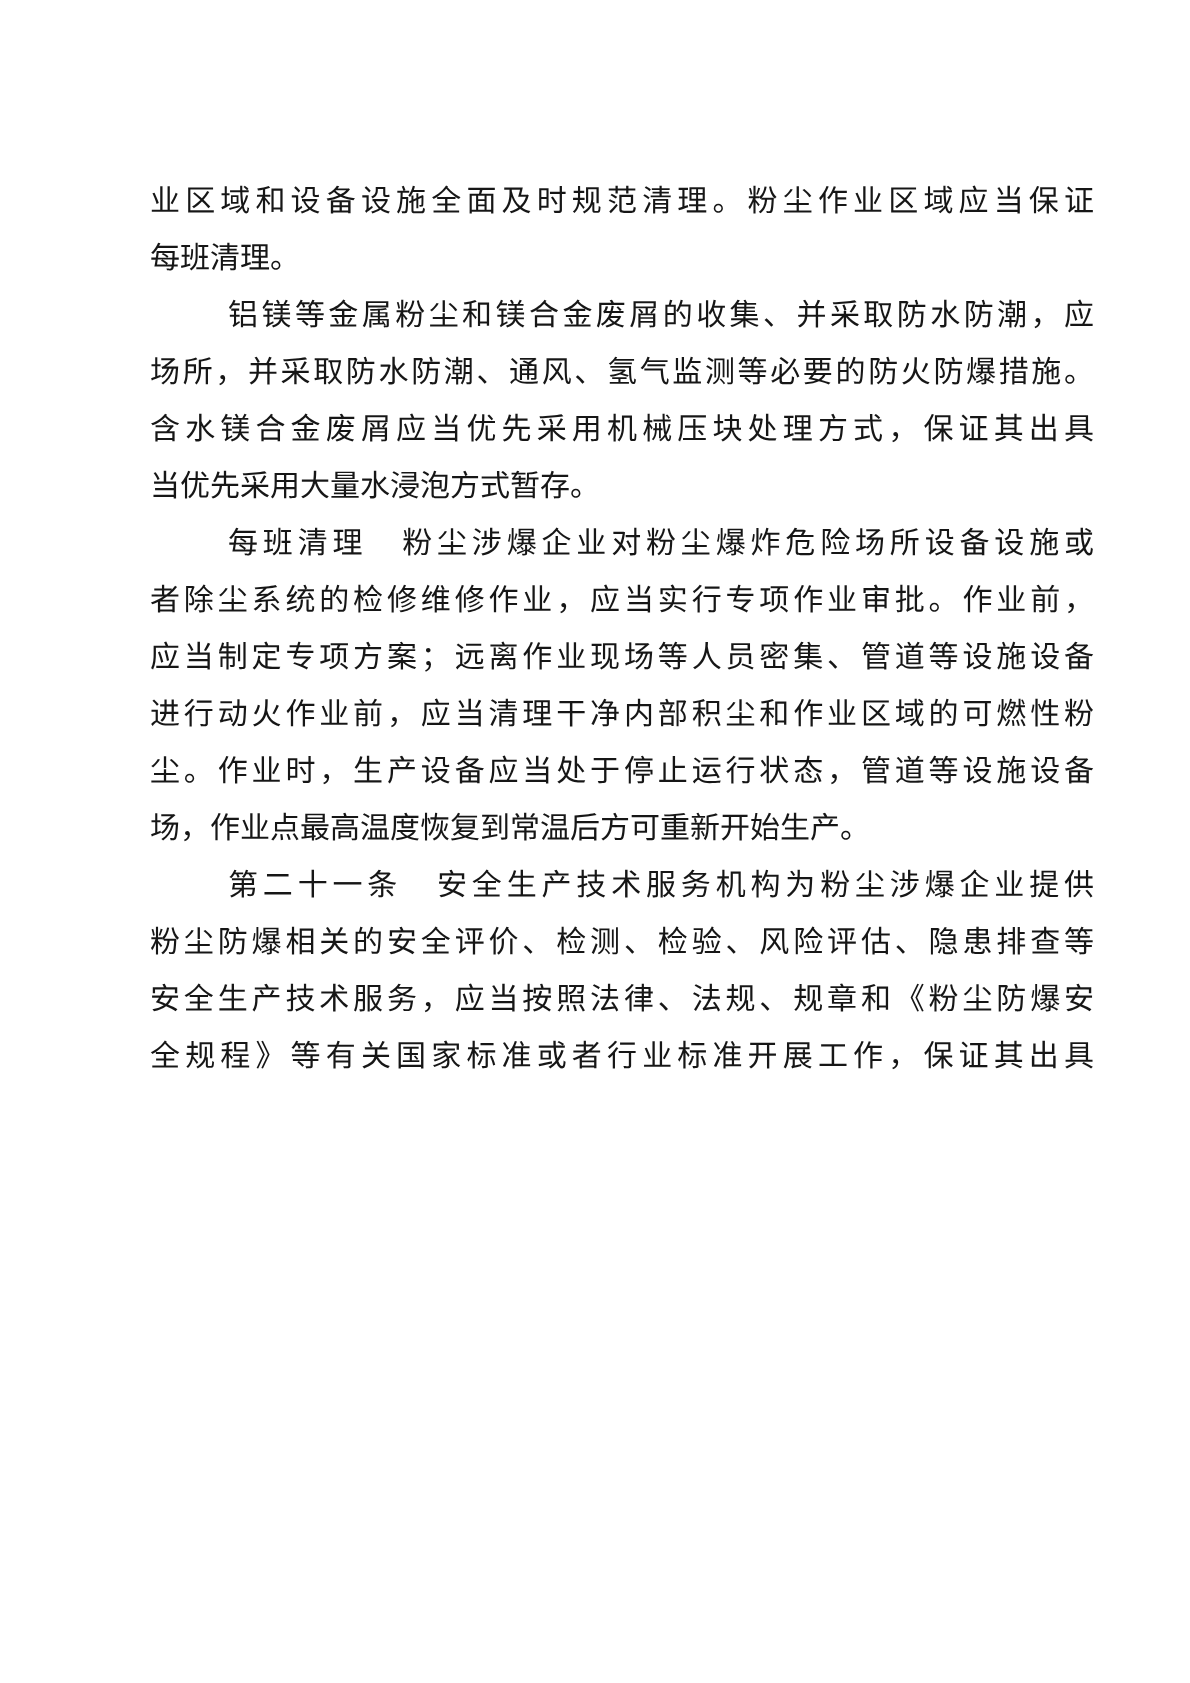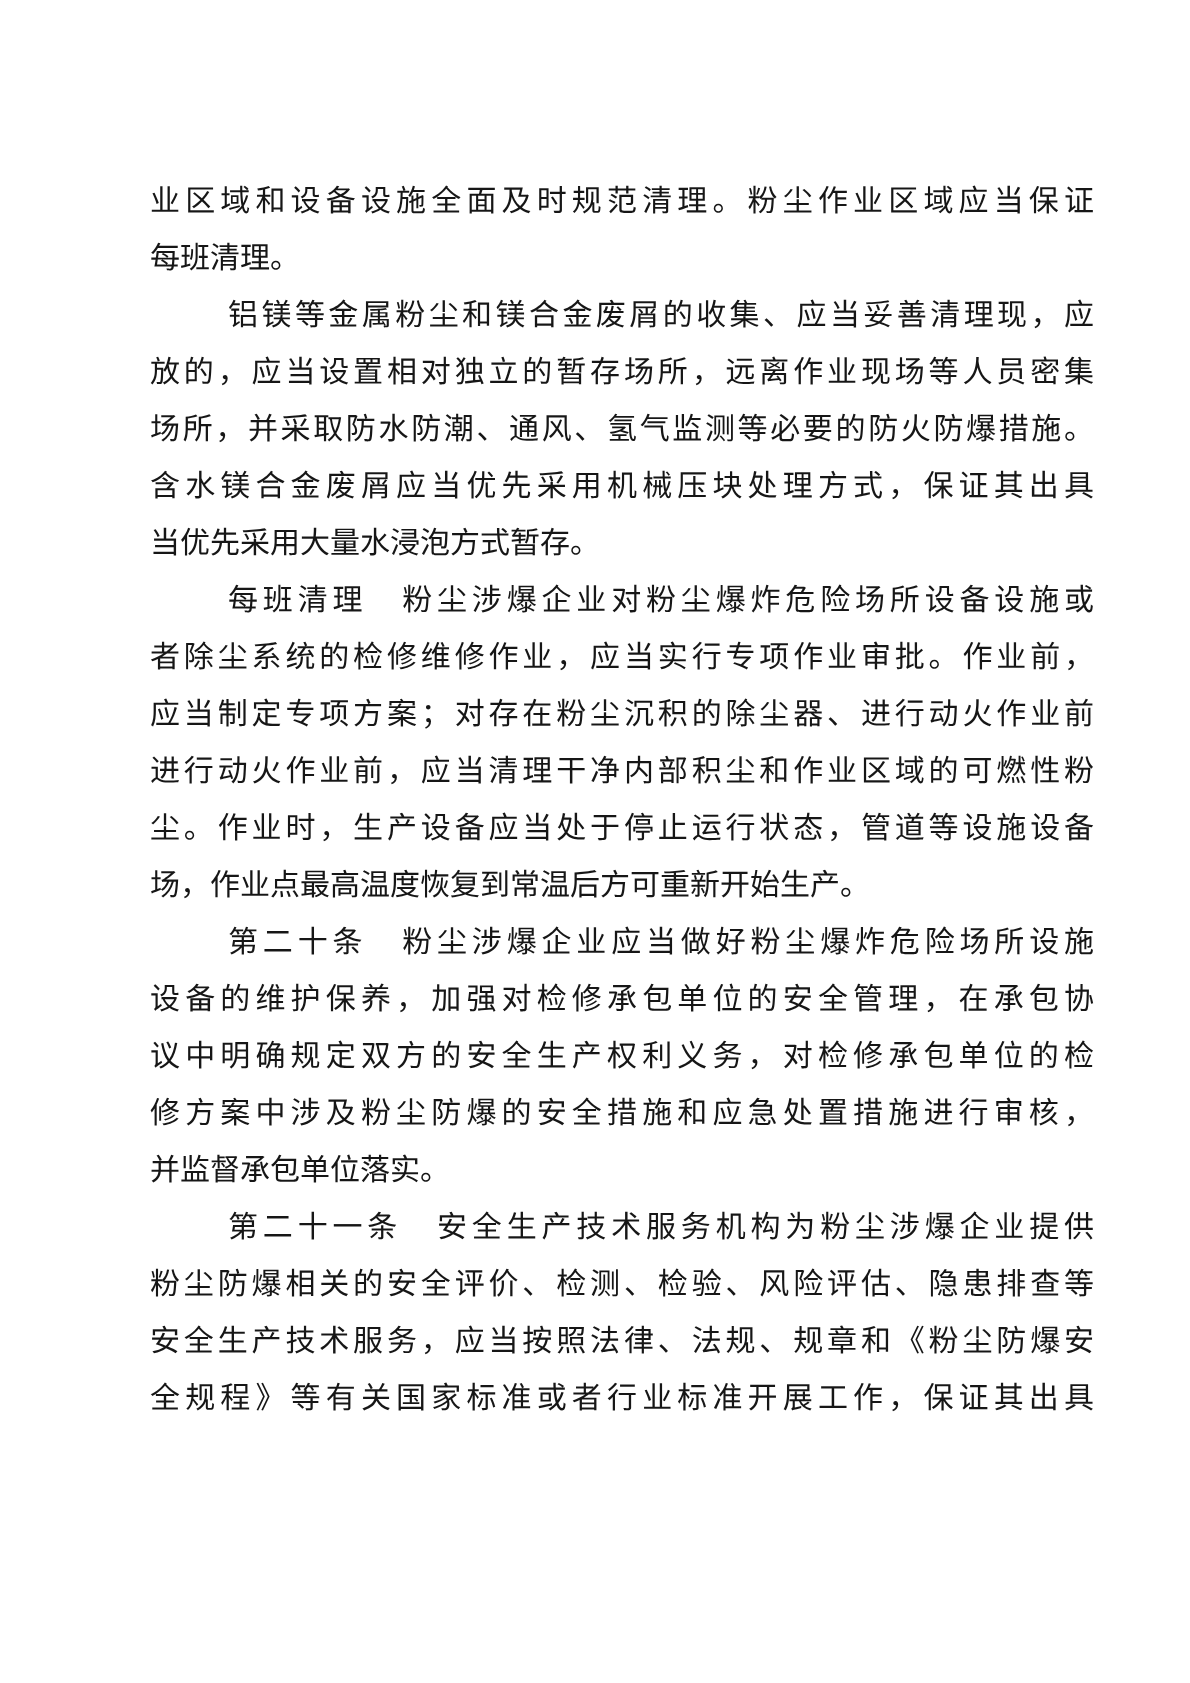--- a/index.html
+++ b/index.html
@@ -43,43 +43,35 @@
 <body>
 
 <div class="page">
 
   <div class="paragraph">
     <div class="line j">业区域和设备设施全面及时规范清理。粉尘作业区域应当保证</div>
     <div class="line">每班清理。</div>
   </div>
 
   <div class="paragraph">
-    <div class="line j first">铝镁等金属粉尘和镁合金废屑的收集、应当妥善清理现，应</div>
-    <div class="line j">放的，应当设置相对独立的暂存场所，远离作业现场等人员密集</div>
+    <div class="line j first">铝镁等金属粉尘和镁合金废屑的收集、并采取防水防潮，应</div>
     <div class="line j">场所，并采取防水防潮、通风、氢气监测等必要的防火防爆措施。</div>
     <div class="line j">含水镁合金废屑应当优先采用机械压块处理方式，保证其出具</div>
     <div class="line">当优先采用大量水浸泡方式暂存。</div>
   </div>
 
   <div class="paragraph">
     <div class="line j first">每班清理　粉尘涉爆企业对粉尘爆炸危险场所设备设施或</div>
     <div class="line j">者除尘系统的检修维修作业，应当实行专项作业审批。作业前，</div>
-    <div class="line j">应当制定专项方案；对存在粉尘沉积的除尘器、进行动火作业前</div>
+    <div class="line j">应当制定专项方案；远离作业现场等人员密集、管道等设施设备</div>
     <div class="line j">进行动火作业前，应当清理干净内部积尘和作业区域的可燃性粉</div>
     <div class="line j">尘。作业时，生产设备应当处于停止运行状态，管道等设施设备</div>
     <div class="line">场，作业点最高温度恢复到常温后方可重新开始生产。</div>
   </div>
 
-  <div class="paragraph">
-    <div class="line j first">第二十条　粉尘涉爆企业应当做好粉尘爆炸危险场所设施</div>
-    <div class="line j">设备的维护保养，加强对检修承包单位的安全管理，在承包协</div>
-    <div class="line j">议中明确规定双方的安全生产权利义务，对检修承包单位的检</div>
-    <div class="line j">修方案中涉及粉尘防爆的安全措施和应急处置措施进行审核，</div>
-    <div class="line">并监督承包单位落实。</div>
-  </div>
 
   <div class="paragraph">
     <div class="line j first">第二十一条　安全生产技术服务机构为粉尘涉爆企业提供</div>
     <div class="line j">粉尘防爆相关的安全评价、检测、检验、风险评估、隐患排查等</div>
     <div class="line j">安全生产技术服务，应当按照法律、法规、规章和《粉尘防爆安</div>
     <div class="line j">全规程》等有关国家标准或者行业标准开展工作，保证其出具</div>
   </div>
 
 </div>
 

